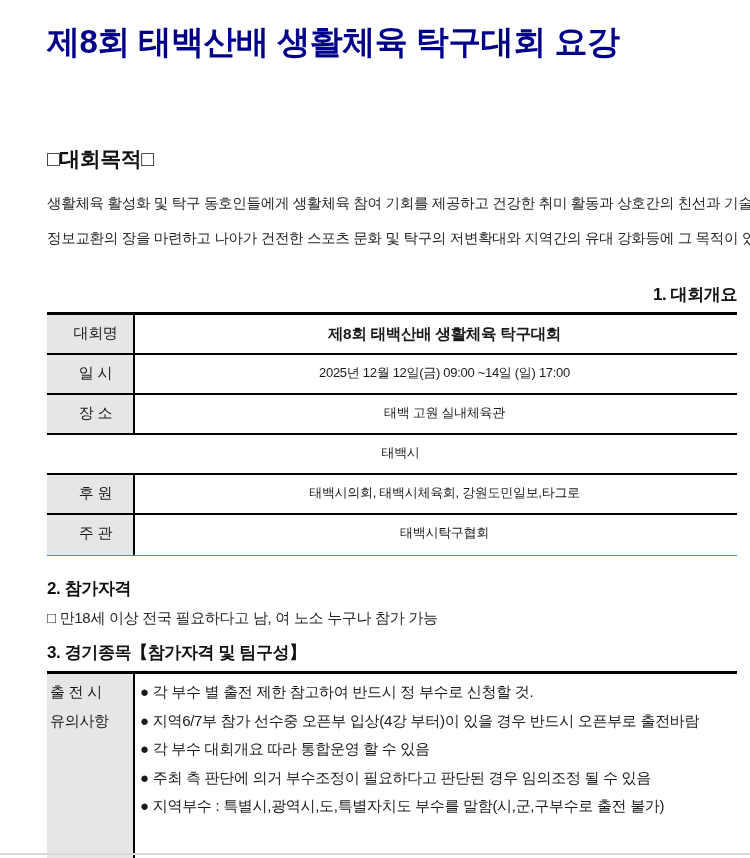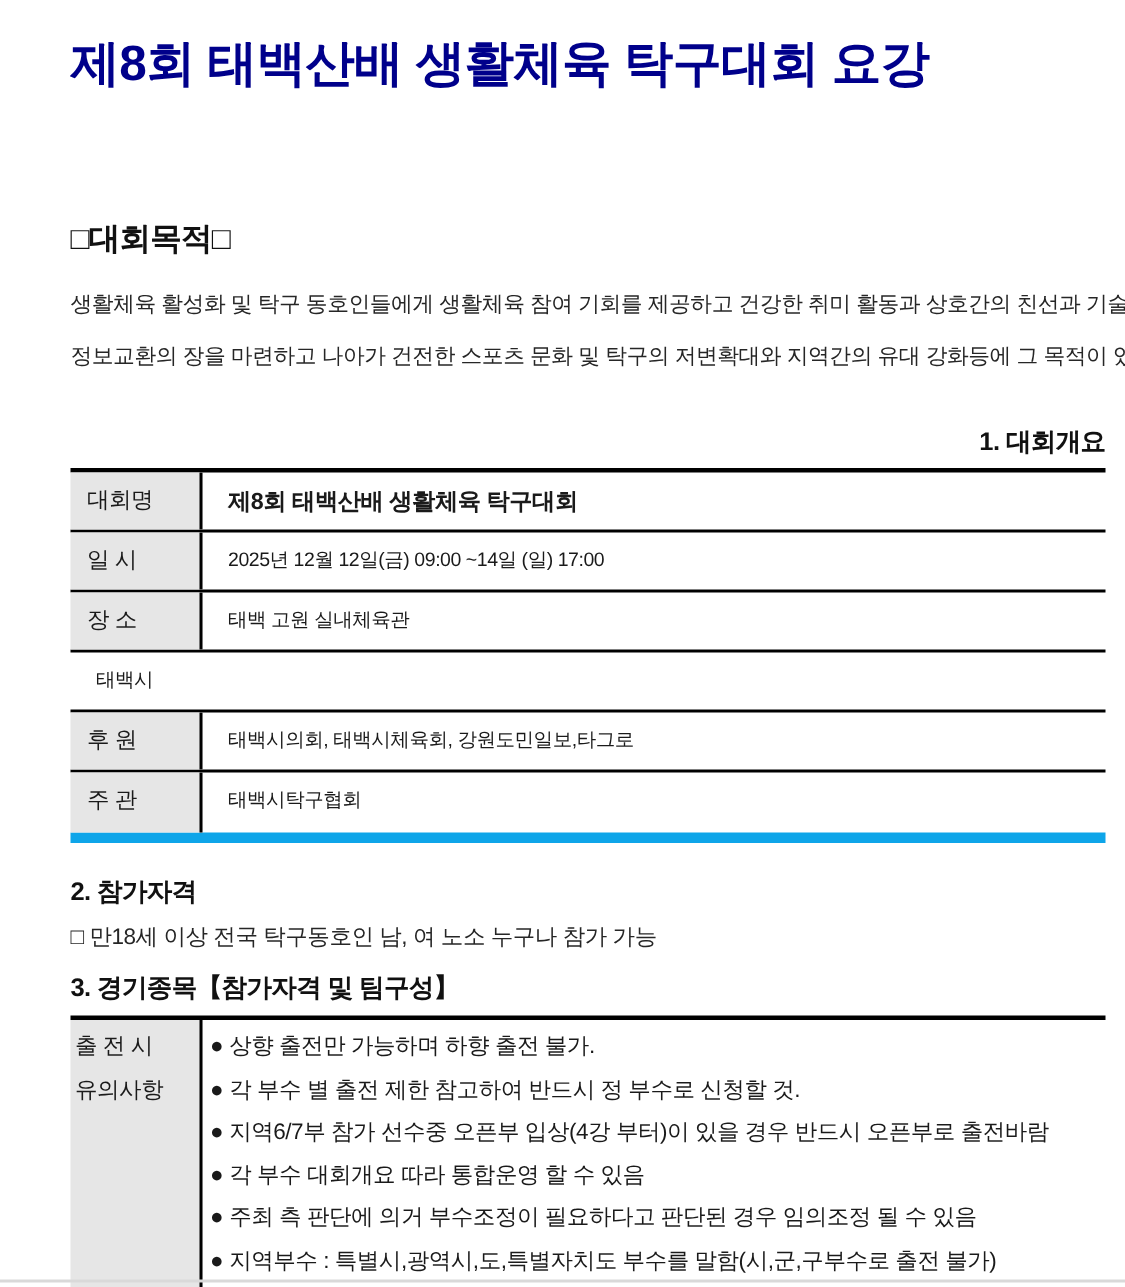--- a/index.html
+++ b/index.html
@@ -53,21 +53,22 @@
     color: #262626;
     letter-spacing: -0.3px;
     white-space: nowrap;
   }
 
   
   .info-table {
     margin-top: 6px;
     width: 690px;
     border-top: 3px solid #000000;
-    border-bottom: 7px solid #0ea5e9;
+    border-bottom: 1px solid #0ea5e9;
+    text-align: center;
   }
   .info-row {
     display: flex;
     height: 40px;
     border-bottom: 2px solid #000000;
   }
   .info-row:last-child { border-bottom: none; }
   .cell-label {
     width: 88px;
     flex: none;
@@ -161,34 +162,31 @@
       <div class="cell-label">후 원</div>
       <div class="cell-value">태백시의회, 태백시체육회, 강원도민일보,타그로</div>
     </div>
     <div class="info-row">
       <div class="cell-label">주 관</div>
       <div class="cell-value">태백시탁구협회</div>
     </div>
   </div>
 
   <h3 class="section-heading h-eligibility">2. 참가자격</h3>
-  <div class="eligibility-text">□ 만18세 이상 전국 탁구동호인 남, 여 노소 누구나 참가 가능</div>
+  <div class="eligibility-text">□ 만18세 이상 전국 필요하다고 남, 여 노소 누구나 참가 가능</div>
 
   <h3 class="section-heading h-events">3. 경기종목【참가자격 및 팀구성】</h3>
 
   <div class="events-table">
     <div class="events-label">
       <div class="lbl-line">출 전 시</div>
       <div class="lbl-line">유의사항</div>
     </div>
     <div class="events-notes">
       <div class="note-line">
-        <span class="bullet">●</span><span>상향 출전만 가능하며 하향 출전 불가.</span>
-      </div>
-      <div class="note-line">
         <span class="bullet">●</span><span>각 부수 별 출전 제한 참고하여 반드시 정 부수로 신청할 것.</span>
       </div>
       <div class="note-line">
         <span class="bullet">●</span><span>지역6/7부 참가 선수중 오픈부 입상(4강 부터)이 있을 경우 반드시 오픈부로 출전바람</span>
       </div>
       <div class="note-line">
         <span class="bullet">●</span><span>각 부수 대회개요 따라 통합운영 할 수 있음</span>
       </div>
       <div class="note-line">
         <span class="bullet">●</span><span>주최 측 판단에 의거 부수조정이 필요하다고 판단된 경우 임의조정 될 수 있음</span>

